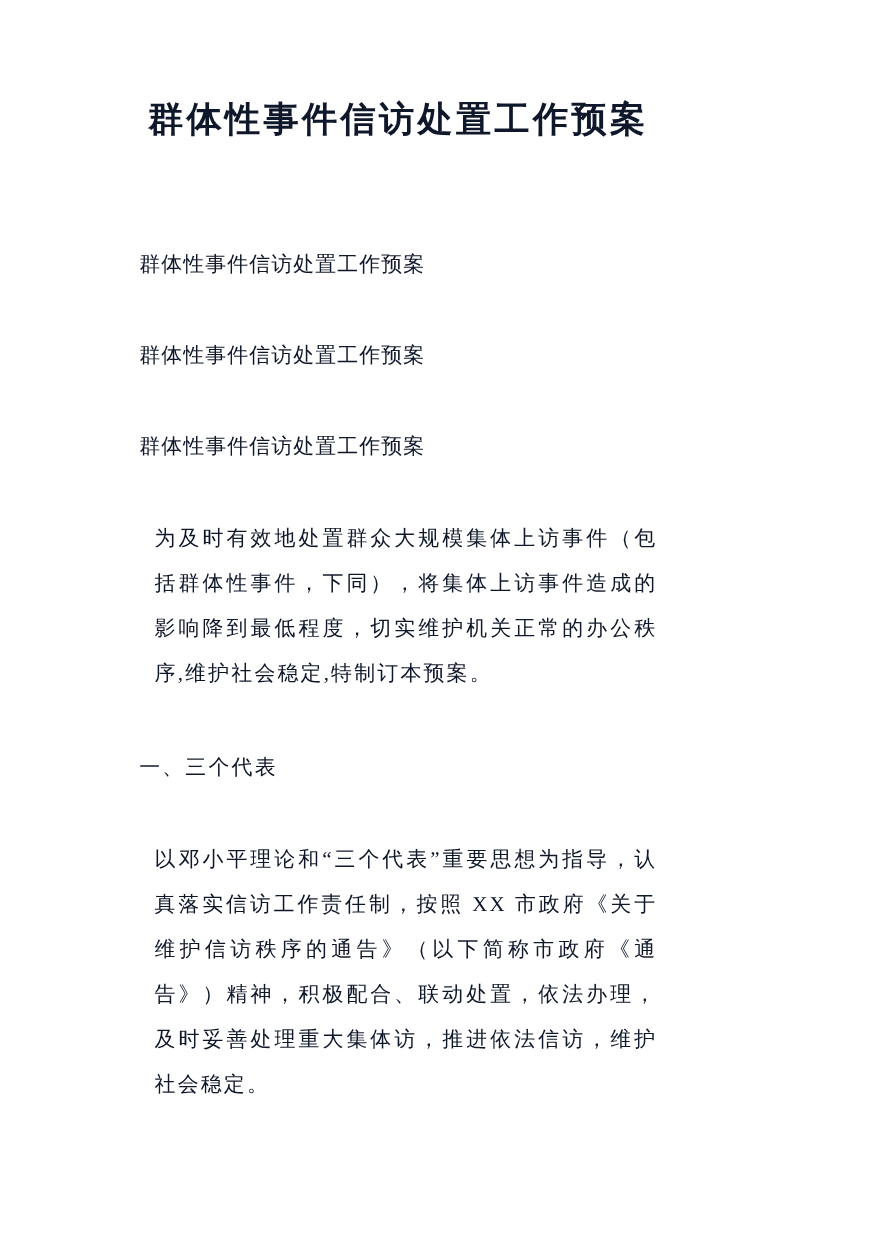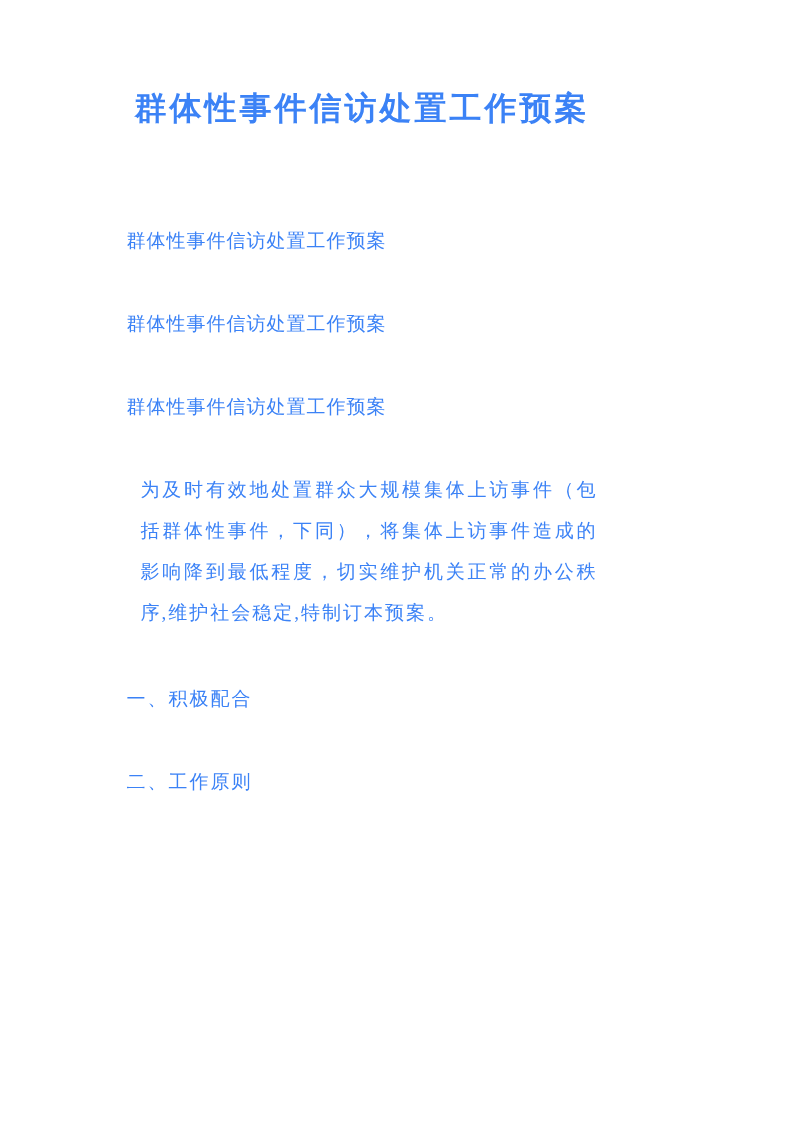--- a/index.html
+++ b/index.html
@@ -6,21 +6,21 @@
     margin: 0;
     padding: 0;
     background: #ffffff;
   }
   .page {
     position: relative;
     width: 636px;
     height: 1122px;
     margin: 0 auto;
     background: #ffffff;
-    color: #3b82f6;
+    color: #0f172a;
     box-sizing: border-box;
     padding: 86px 117px 0 48px;
     overflow: hidden;
     font-family: "Liberation Serif", "DejaVu Serif", serif;
   }
   .doc-title {
     margin: 0 0 101px 0;
     font-size: 32px;
     line-height: 44px;
     font-weight: bold;
@@ -66,17 +66,17 @@
   <h1 class="doc-title">群体性事件信访处置工作预案</h1>
 
   <p class="rep-line">群体性事件信访处置工作预案</p>
 
   <p class="rep-line">群体性事件信访处置工作预案</p>
 
   <p class="rep-line last">群体性事件信访处置工作预案</p>
 
   <p class="body-para">为及时有效地处置群众大规模集体上访事件（包括群体性事件，下同），将集体上访事件造成的影响降到最低程度，切实维护机关正常的办公秩序,维护社会稳定,特制订本预案。</p>
 
-  <h2 class="section-heading">一、积极配合</h2>
+  <h2 class="section-heading">一、三个代表</h2>
 
+  <p class="body-para guiding-para">以邓小平理论和“三个代表”重要思想为指导，认真落实信访工作责任制，按照 XX 市政府《关于维护信访秩序的通告》（以下简称市政府《通告》）精神，积极配合、联动处置，依法办理，及时妥善处理重大集体访，推进依法信访，维护社会稳定。</p>
 
-  <h2 class="section-heading second">二、工作原则</h2>
 </div>
 
 </body></html>

